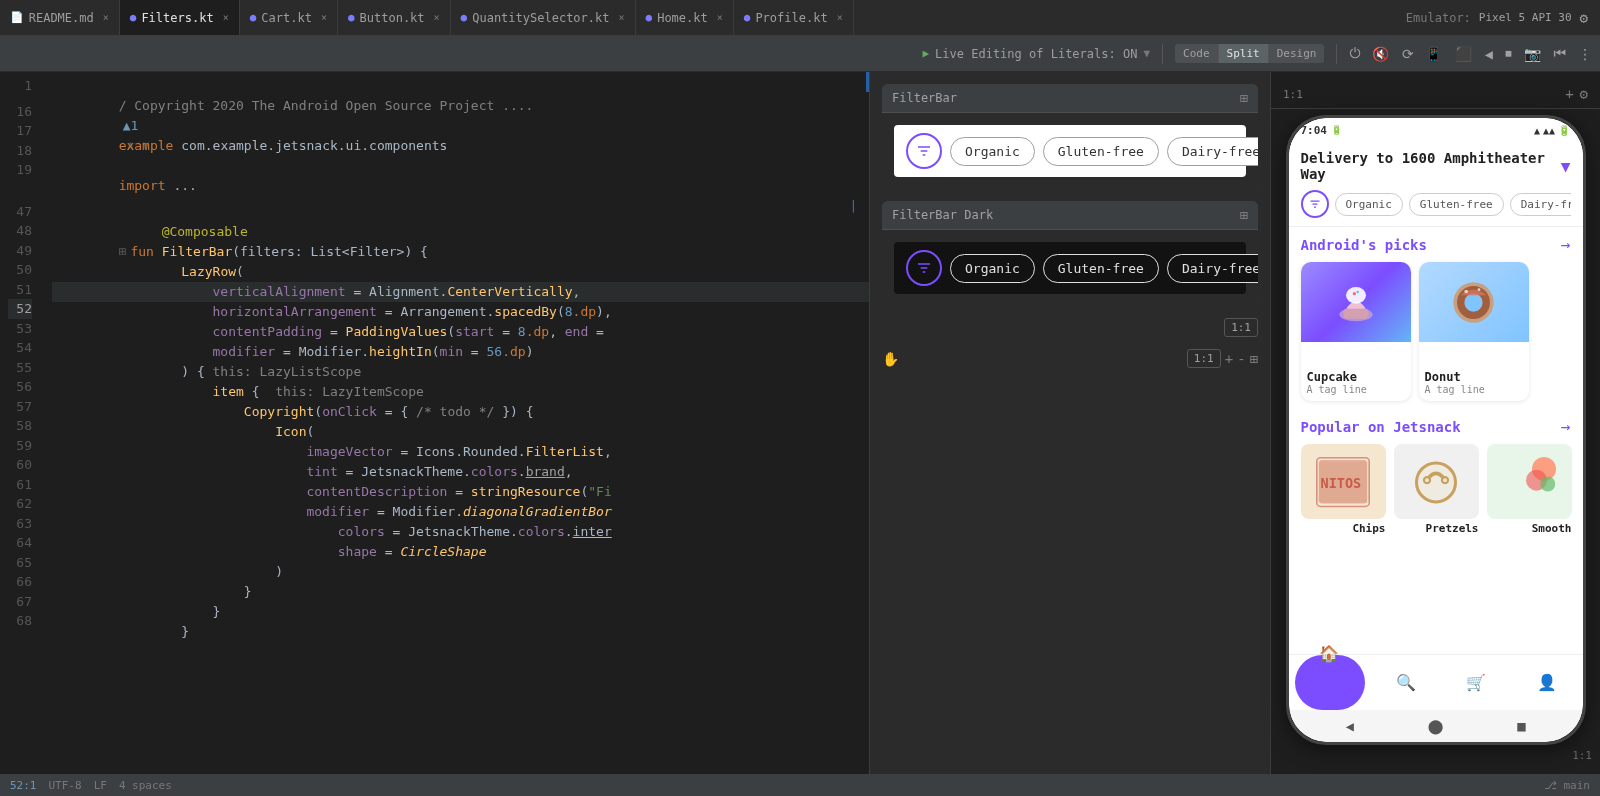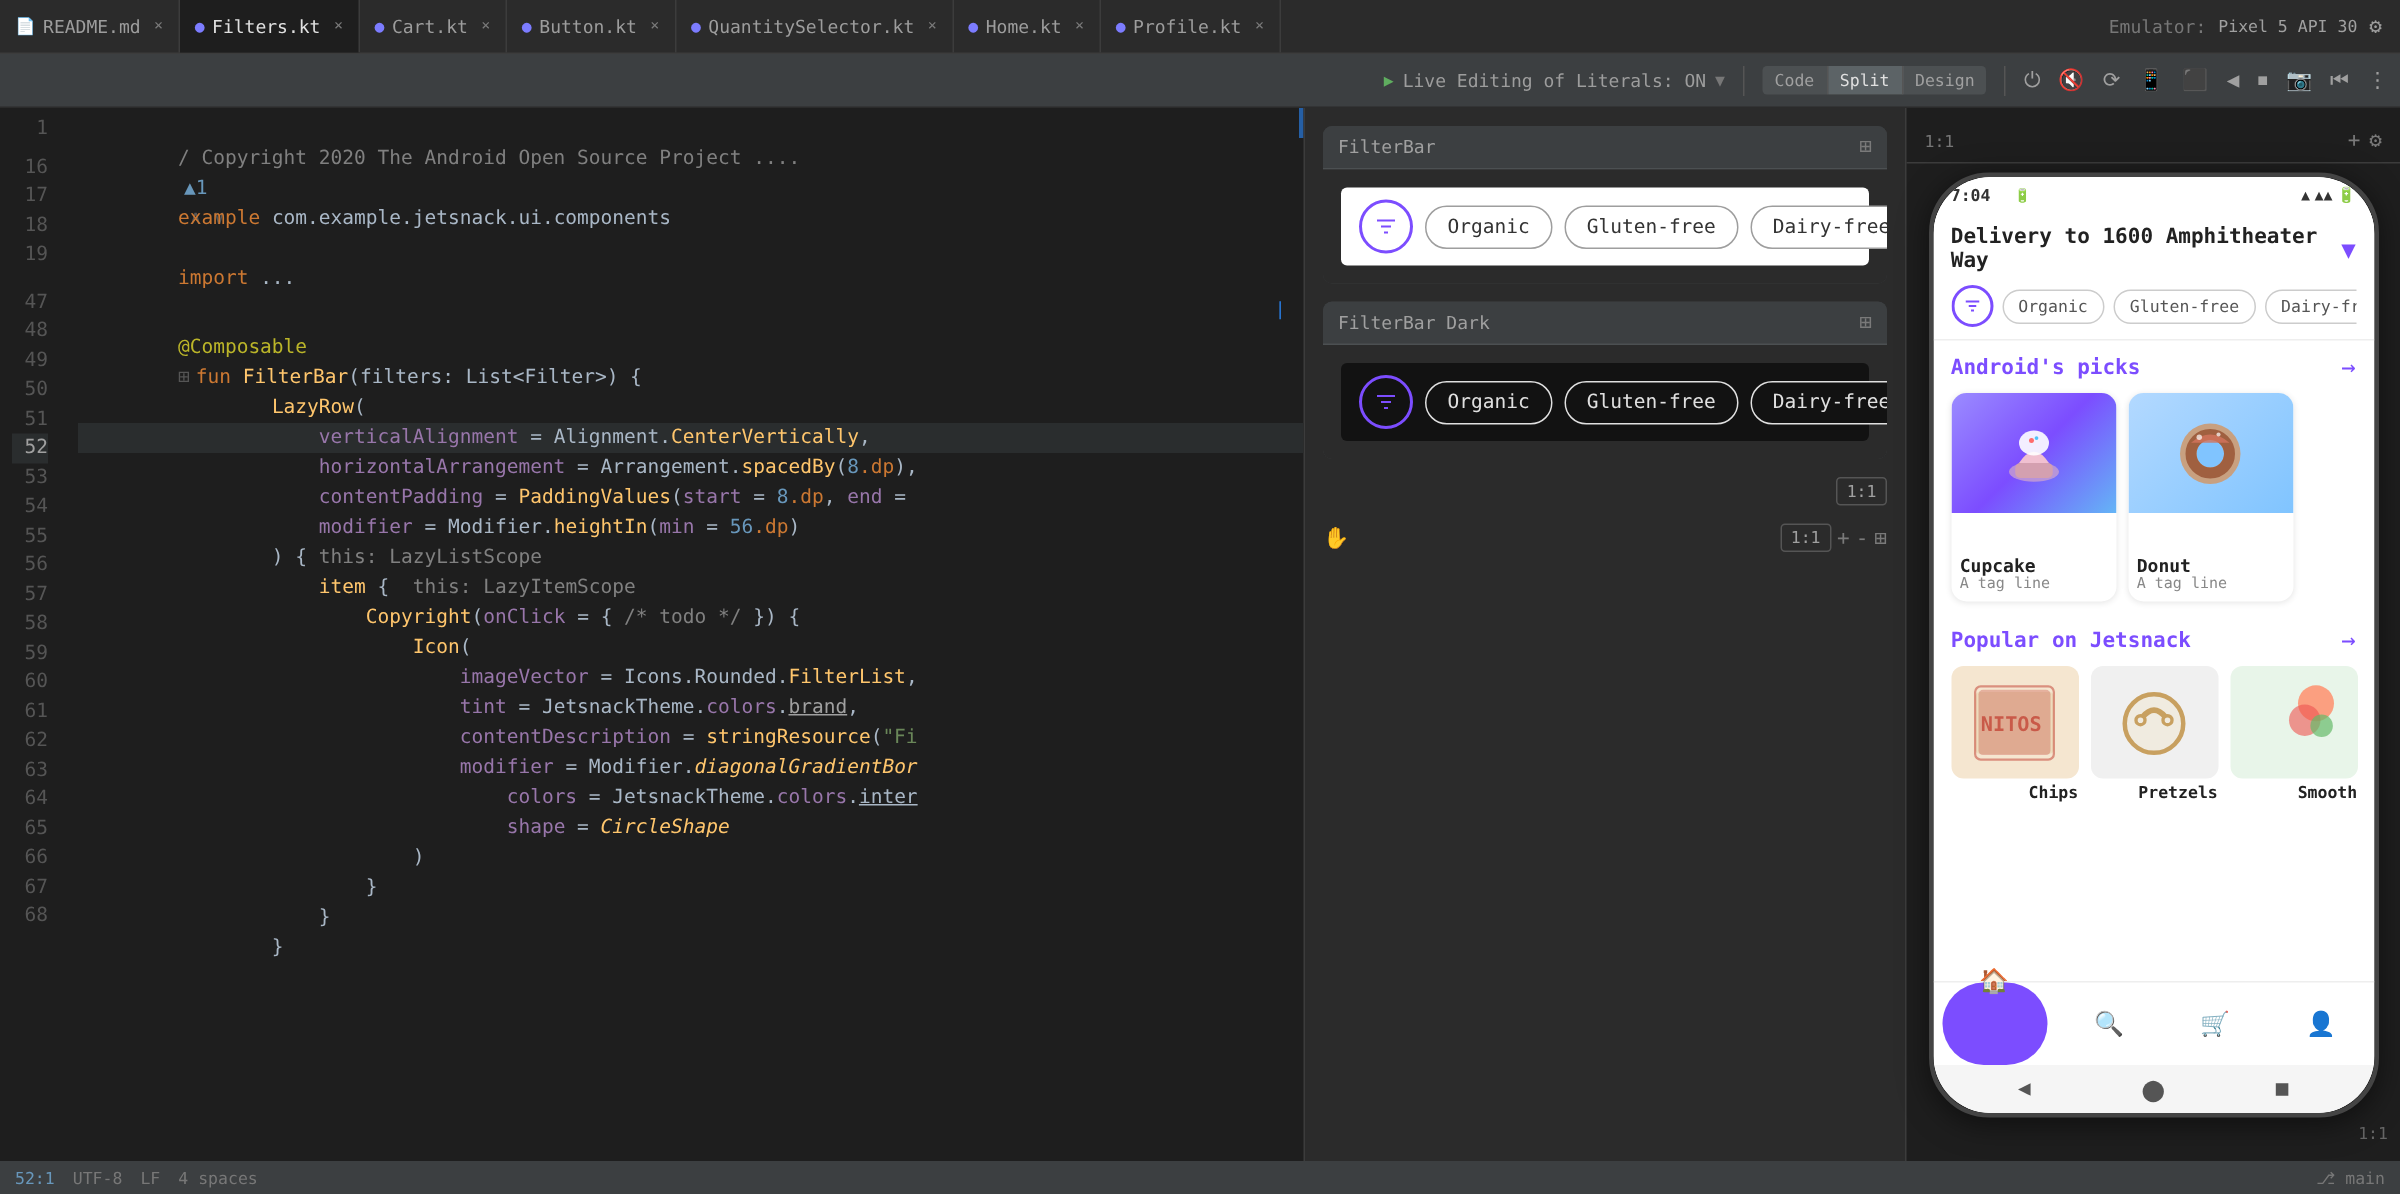--- a/index.html
+++ b/index.html
@@ -135,21 +135,21 @@
 
     
     .kw { color: #cc7832; } 
     .fn { color: #ffc66d; } 
     .str { color: #6a8759; } 
     .cls { color: #a9b7c6; } 
     .cmt { color: #808080; } 
     .num { color: #6897bb; }
     .purple { color: #9876aa; }
     .plain { color: #a9b7c6; }
-    .annot { color: #bbb529; }
+    .annot { color: #bbb529; margin-left: 43px; }
 
     
     .preview-panel {
       width: 420px;
       background: #2b2b2b;
       display: flex;
       flex-direction: column;
       overflow: hidden;
     }
 
@@ -300,21 +300,21 @@
       background: #fff;
       display: flex;
       align-items: center;
       justify-content: space-between;
       padding: 0 12px;
       font-size: 11px;
       color: #333;
       flex-shrink: 0;
     }
 
-    .status-left { display: flex; align-items: center; gap: 12px; }
+    .status-left { display: flex; align-items: center; gap: 0; }
     .status-right { display: flex; align-items: center; gap: 3px; font-size: 10px; }
 
     .phone-content {
       flex: 1;
       background: #fff;
       overflow: hidden;
       display: flex;
       flex-direction: column;
     }
 
@@ -624,21 +624,21 @@
 
 <div class="main-area">
 
   <div class="code-editor">
     <div class="line-numbers">
       <div class="line-num">1</div>
       <div class="line-num" style="margin-top:6px">16</div>
       <div class="line-num">17</div>
       <div class="line-num">18</div>
       <div class="line-num">19</div>
-      <div class="line-num" style="margin-top:12px">47</div>
+      <div class="line-num" style="margin-top:22px">47</div>
       <div class="line-num">48</div>
       <div class="line-num">49</div>
       <div class="line-num">50</div>
       <div class="line-num">51</div>
       <div class="line-num" style="background:#2a2d2e; color:#a0a0a0">52</div>
       <div class="line-num">53</div>
       <div class="line-num">54</div>
       <div class="line-num">55</div>
       <div class="line-num">56</div>
       <div class="line-num">57</div>

